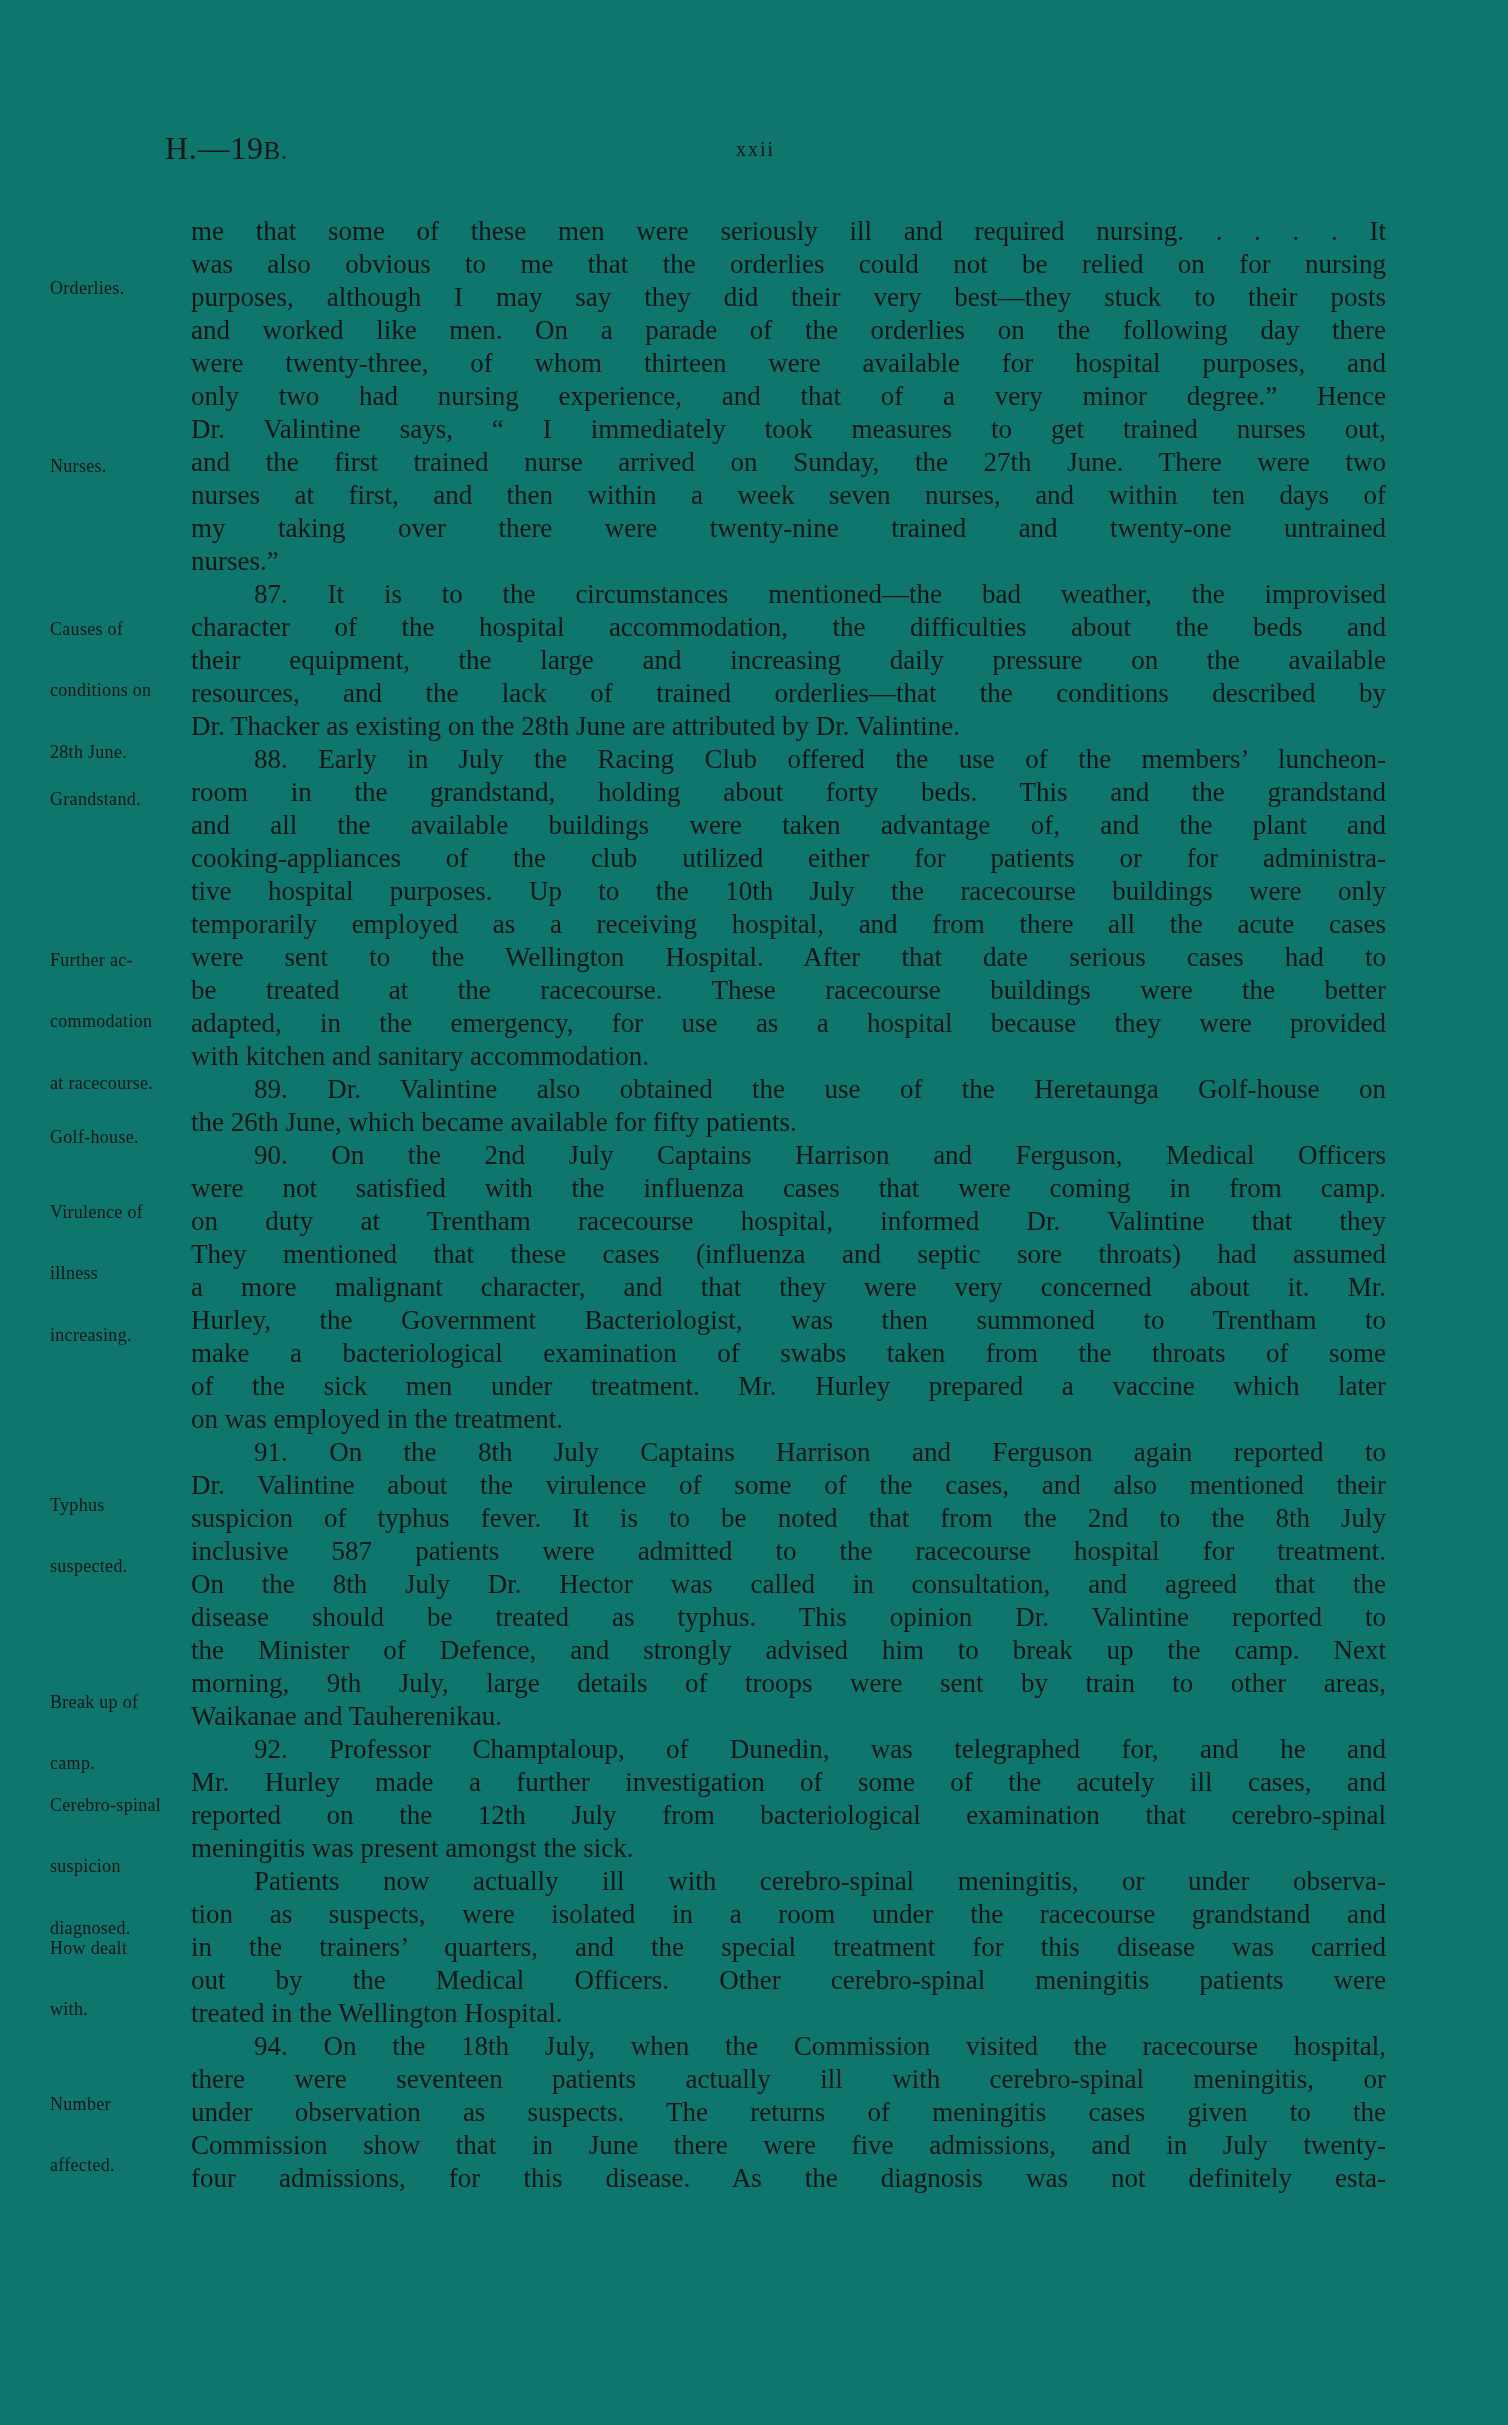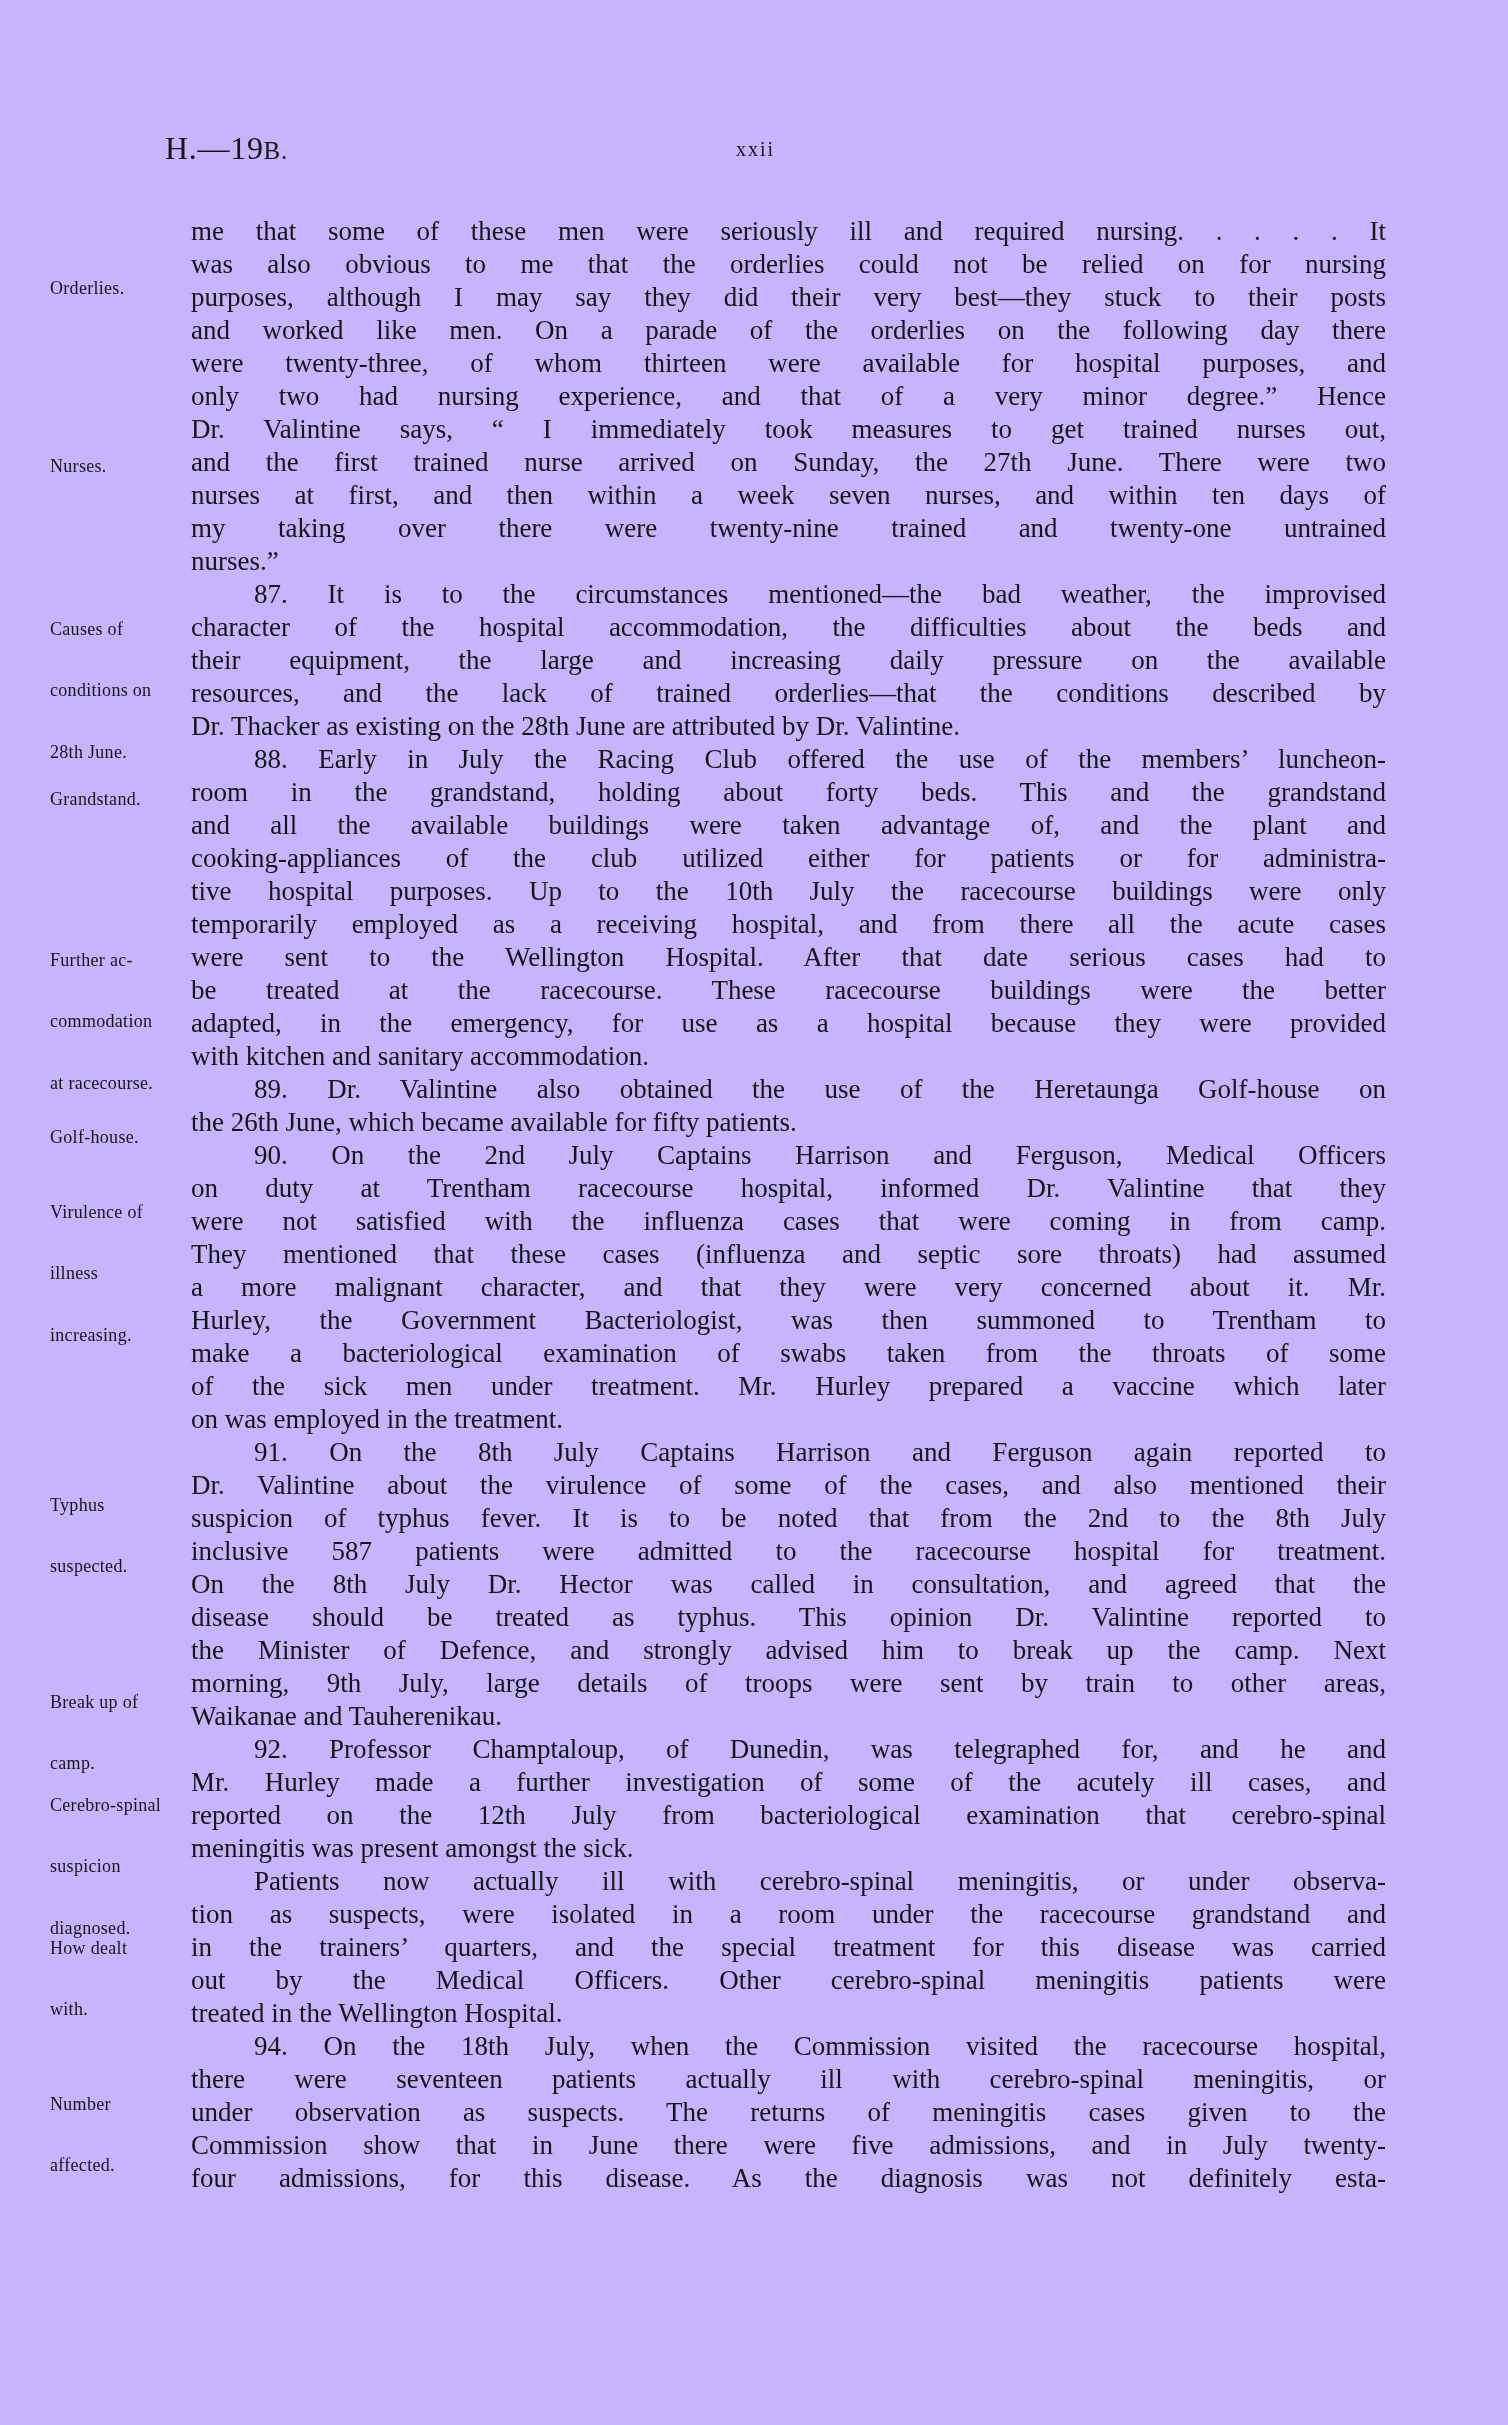--- a/index.html
+++ b/index.html
@@ -4,21 +4,21 @@
 <style>
   html, body {
     margin: 0;
     padding: 0;
     background: #ffffff;
   }
   .page {
     position: relative;
     width: 1508px;
     height: 2426px;
-    background: #c4b5fd;
+    background: #0f766e;
     color: #161616;
     font-family: "Liberation Serif", "DejaVu Serif", serif;
     overflow: hidden;
   }
   
   .doc-ref {
     position: absolute;
     left: 165px;
     top: 130px;
     font-size: 32px;
@@ -163,22 +163,22 @@
         <div class="line">be treated at the racecourse.  These racecourse buildings were the better</div>
         <div class="line">adapted, in the emergency, for use as a hospital because they were provided</div>
         <div class="line last">with kitchen and sanitary accommodation.</div>
       </div>
       <div class="paragraph">
         <div class="line indent">89. Dr. Valintine also obtained the use of the Heretaunga Golf-house on</div>
         <div class="line last">the 26th June, which became available for fifty patients.</div>
       </div>
       <div class="paragraph">
         <div class="line indent">90. On the 2nd July Captains Harrison and Ferguson, Medical Officers</div>
+        <div class="line">were not satisfied with the influenza cases that were coming in from camp.</div>
         <div class="line">on duty at Trentham racecourse hospital, informed Dr. Valintine that they</div>
-        <div class="line">were not satisfied with the influenza cases that were coming in from camp.</div>
         <div class="line">They mentioned that these cases (influenza and septic sore throats) had assumed</div>
         <div class="line">a more malignant character, and that they were very concerned about it.  Mr.</div>
         <div class="line">Hurley, the Government Bacteriologist, was then summoned to Trentham to</div>
         <div class="line">make a bacteriological examination of swabs taken from the throats of some</div>
         <div class="line">of the sick men under treatment.  Mr. Hurley prepared a vaccine which later</div>
         <div class="line last">on was employed in the treatment.</div>
       </div>
       <div class="paragraph">
         <div class="line indent">91. On the 8th July Captains Harrison and Ferguson again reported to</div>
         <div class="line">Dr. Valintine about the virulence of some of the cases, and also mentioned their</div>

